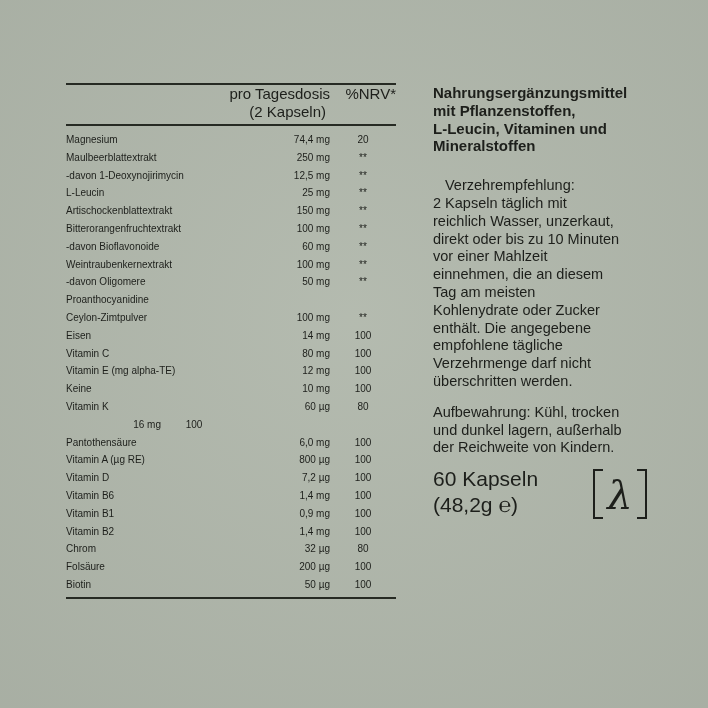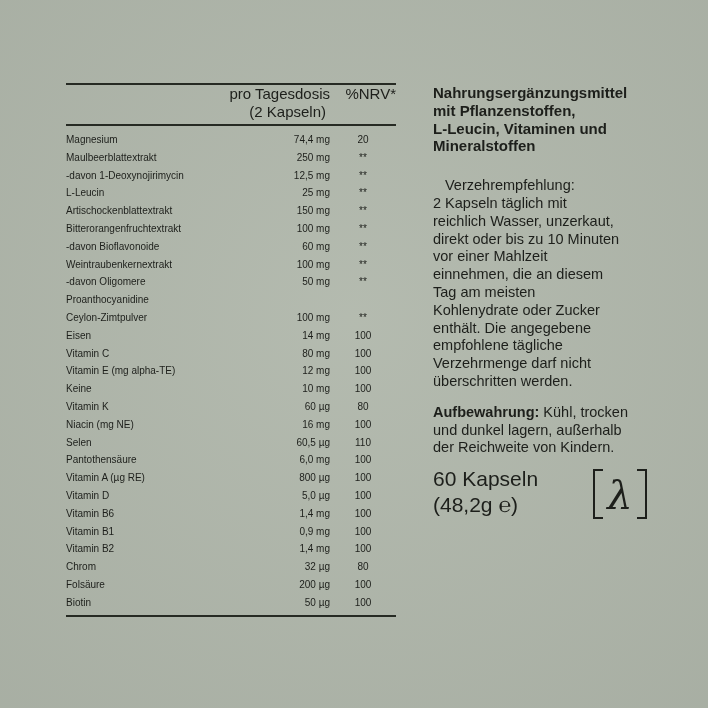--- a/index.html
+++ b/index.html
@@ -28,21 +28,21 @@
   .c-amt  { width:95px; flex:none; text-align:right; white-space:nowrap; }
   .c-nrv  { width:66px; flex:none; text-align:center; white-space:nowrap; }
 
   
   .rcol { position:absolute; left:433px; top:84px; width:214px; font-size:14.5px; line-height:17.8px; }
   .rcol p { margin:0; white-space:pre-line; }
   .r-title { font-weight:bold; font-size:15px; }
   .r-dosage { margin-top:22px !important; }
   .r-dosage-h { font-weight:normal; display:block;margin-left:12px; }
   .r-storage { margin-top:13px !important; }
-  .r-storage-h { font-weight:bold; }
+  .r-storage-h { font-weight:normal; }
   .r-footnote { margin-top:20px !important; }
 
   .qty-row { display:flex; justify-content:space-between; align-items:flex-start; margin-top:9px; }
   .qty-text { font-size:21px; line-height:26px; white-space:nowrap; }
   .logo { position:relative; display:flex; justify-content:space-between;
           width:54px; height:50px; margin-top:3px; flex:none; }
   .bracket { width:10px; border:2.5px solid var(--ink); height:100%; }
   .bracket-left  { border-right:none; }
   .bracket-right { border-left:none; }
   .lambda { position:absolute; left:0; top:0; width:100%; height:100%;
@@ -158,46 +158,40 @@
     <div class="c-nrv">100</div>
   </div>
 
   <div class="trow">
     <div class="c-name">Vitamin K</div>
     <div class="c-amt">60 µg</div>
     <div class="c-nrv">80</div>
   </div>
 
   <div class="trow">
-    <div class="c-name">Niacin (mg NE)</div>
     <div class="c-amt">16 mg</div>
     <div class="c-nrv">100</div>
   </div>
 
-  <div class="trow">
-    <div class="c-name">Selen</div>
-    <div class="c-amt">60,5 µg</div>
-    <div class="c-nrv">110</div>
-  </div>
 
   <div class="trow">
     <div class="c-name">Pantothensäure</div>
     <div class="c-amt">6,0 mg</div>
     <div class="c-nrv">100</div>
   </div>
 
   <div class="trow">
     <div class="c-name">Vitamin A (µg RE)</div>
     <div class="c-amt">800 µg</div>
     <div class="c-nrv">100</div>
   </div>
 
   <div class="trow">
     <div class="c-name">Vitamin D</div>
-    <div class="c-amt">5,0 µg</div>
+    <div class="c-amt">7,2 µg</div>
     <div class="c-nrv">100</div>
   </div>
 
   <div class="trow">
     <div class="c-name">Vitamin B6</div>
     <div class="c-amt">1,4 mg</div>
     <div class="c-nrv">100</div>
   </div>
 
   <div class="trow">

